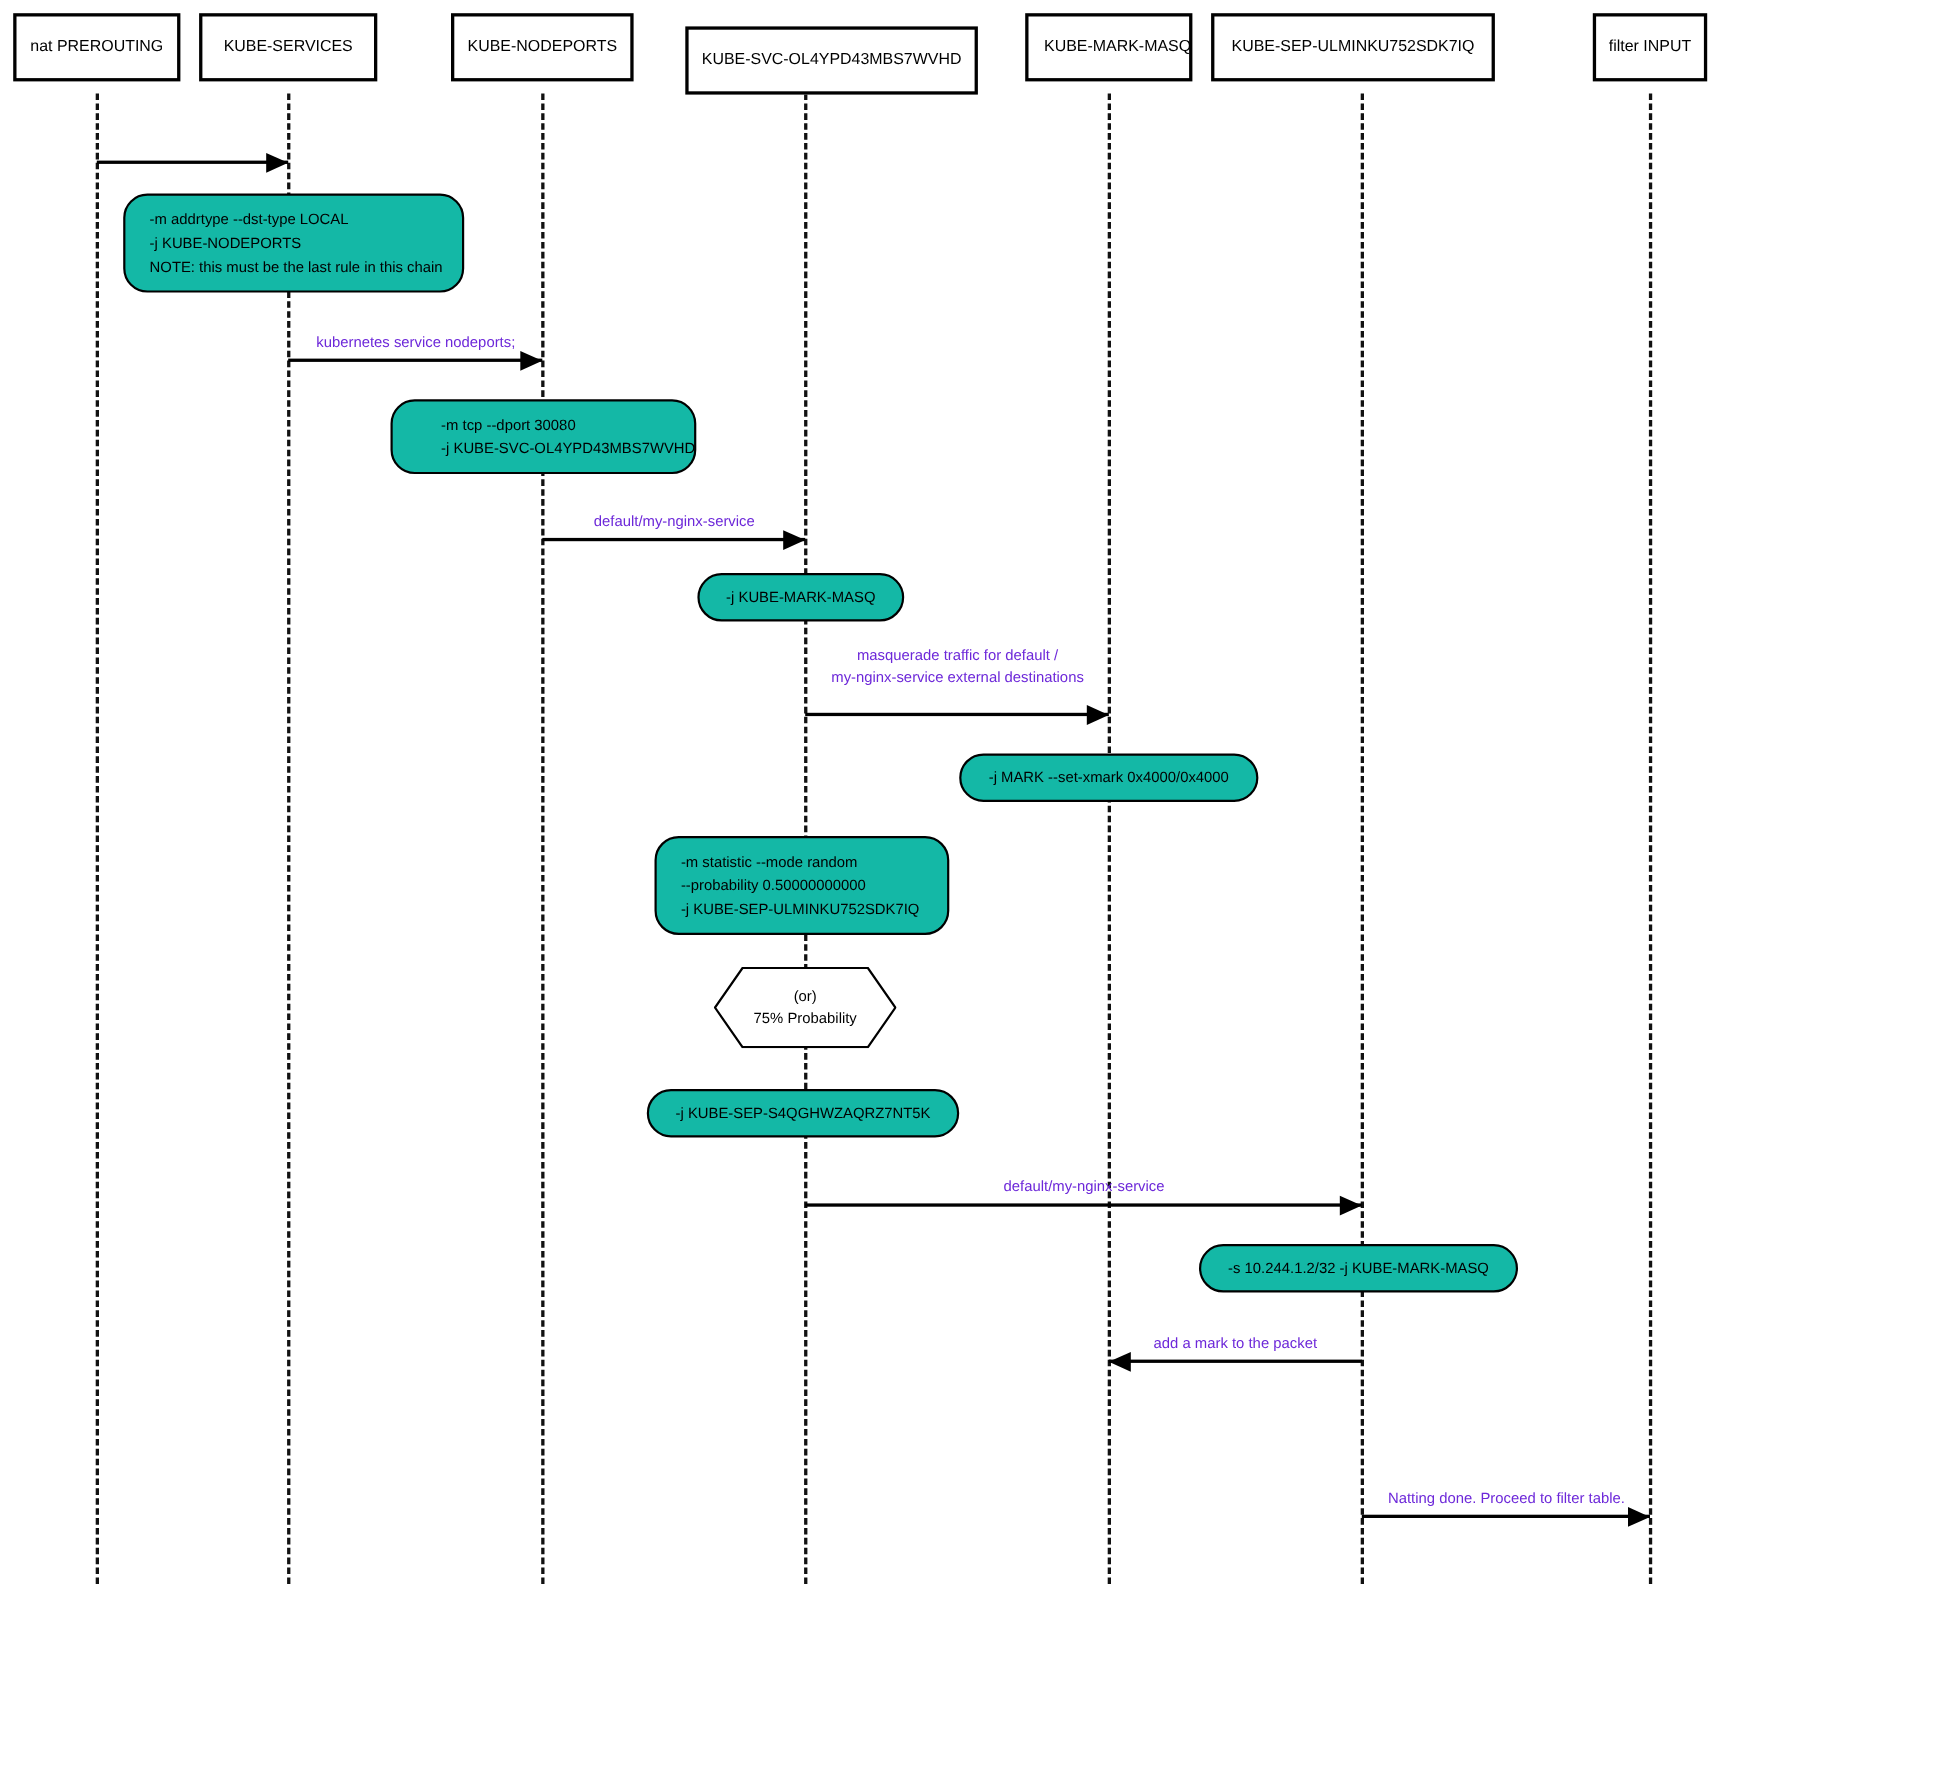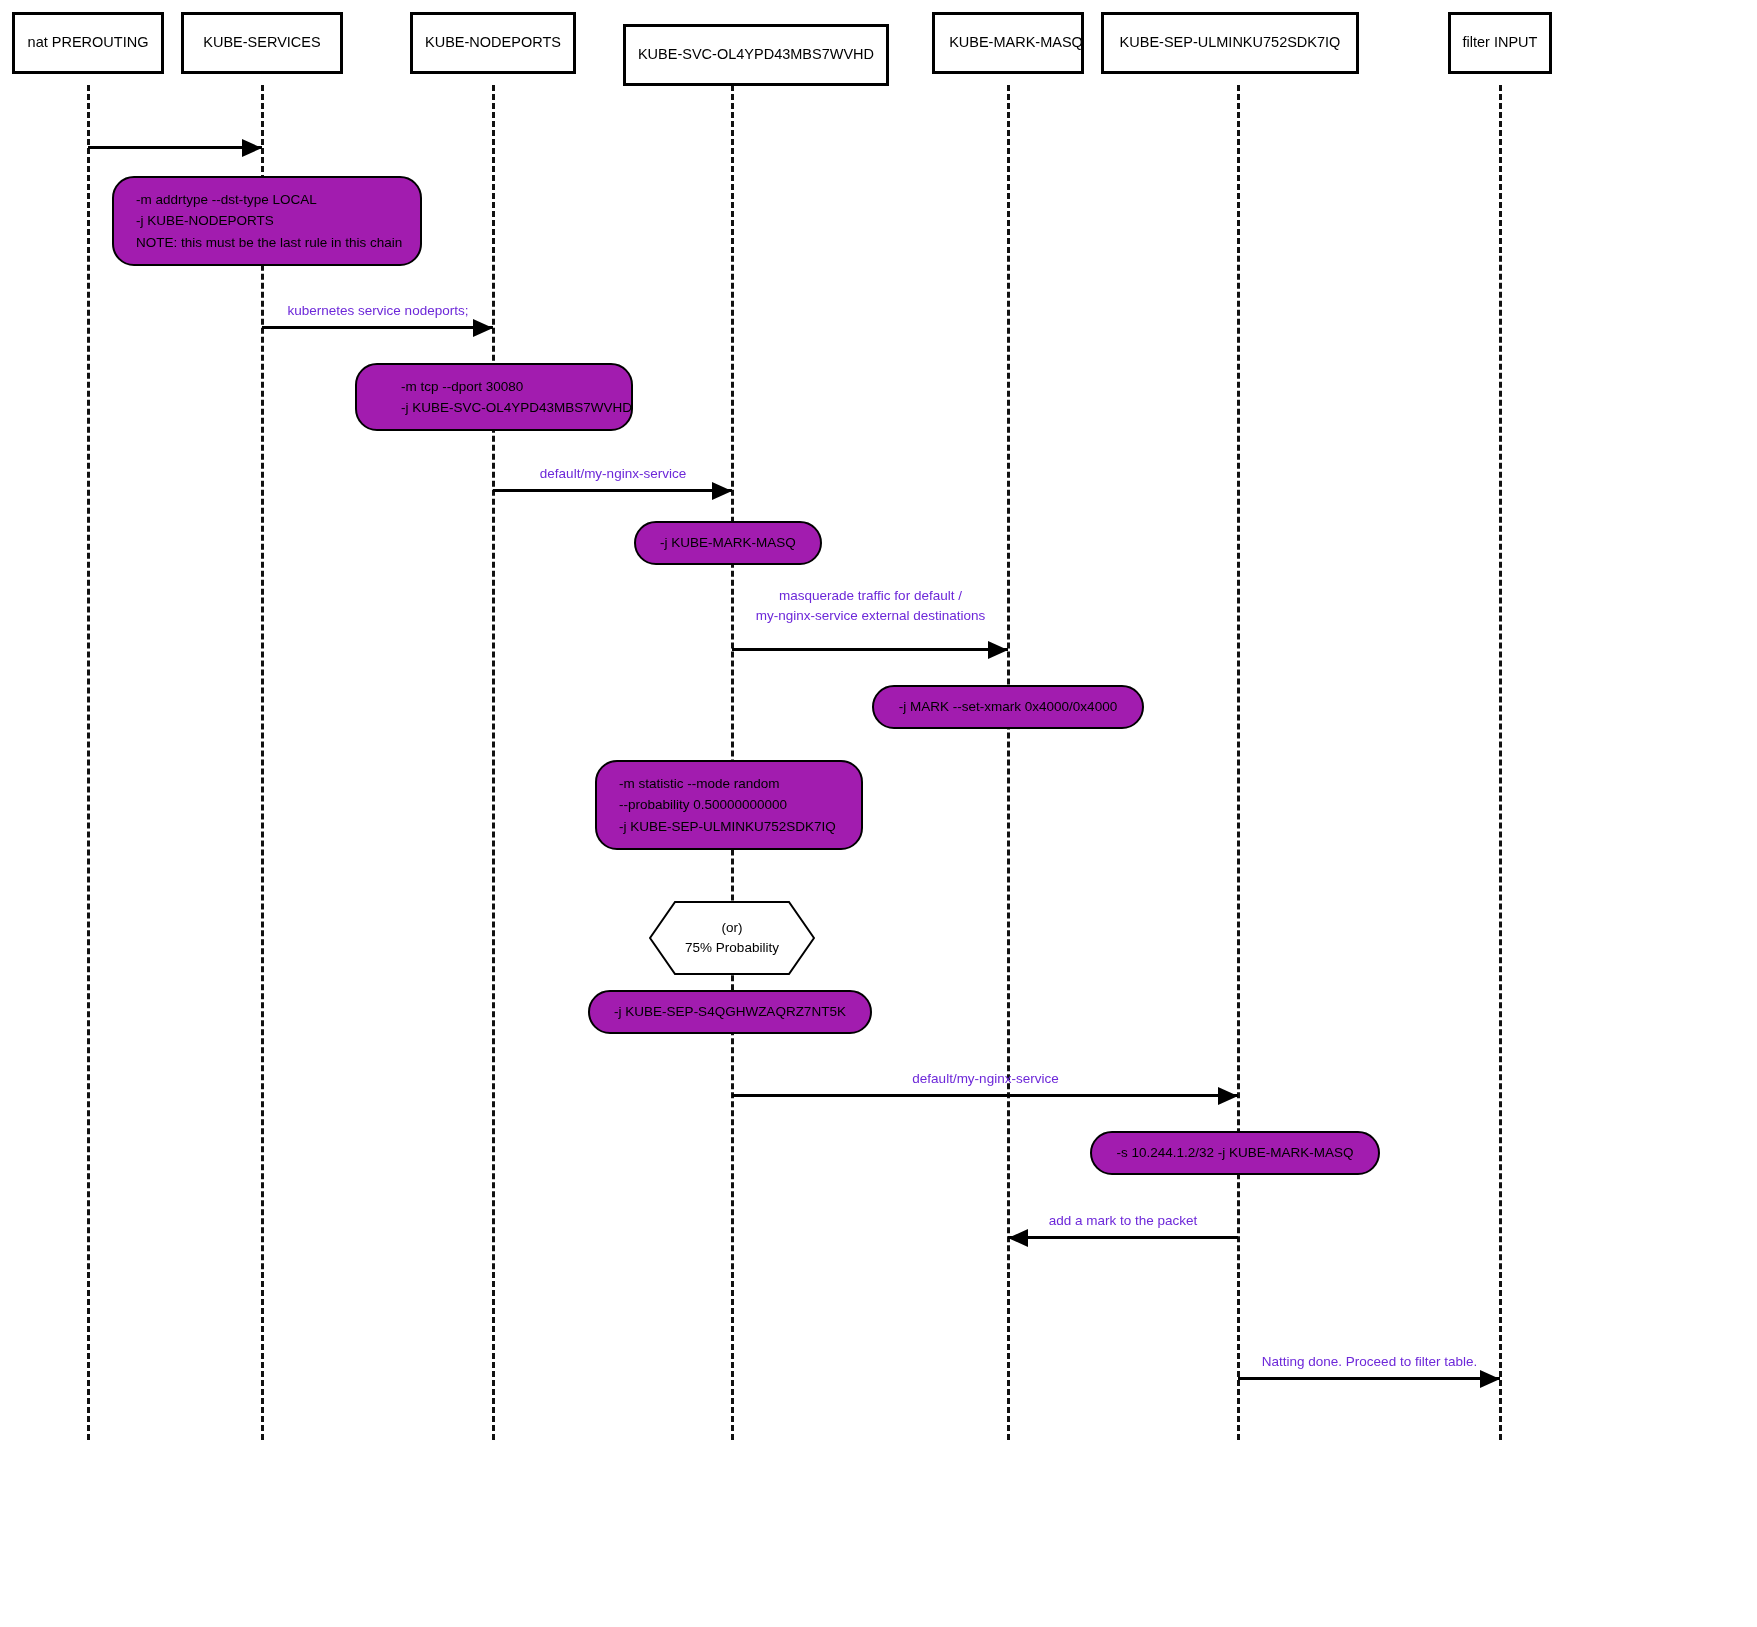--- a/index.html
+++ b/index.html
@@ -38,21 +38,21 @@
     position: absolute;
     width: 0;
     border-left: 3px dashed #111111;
   }
   
   .note {
     position: absolute;
     box-sizing: border-box;
     border: 2px solid #000000;
     border-radius: 22px;
-    background: #a21caf;
+    background: #14b8a6;
     font-size: 13.5px;
     line-height: 1.0;
     padding: 14px 22px;
     display: flex;
     flex-direction: column;
     justify-content: center;
   }
   .note .line {
     white-space: nowrap;
     padding: 4px 0;
@@ -84,21 +84,20 @@
     font-size: 13.5px;
     line-height: 1.35;
     white-space: nowrap;
     text-align: center;
     color: #6d28d9;
   }
   .msg-label.two-line { line-height: 1.45; }
   
   .hexwrap {
     position: absolute;
-    margin-top: 22px;
   }
   .hexwrap svg { display: block; }
   .hextext {
     position: absolute;
     left: 0;
     top: 0;
     width: 100%;
     height: 100%;
     display: flex;
     flex-direction: column;

